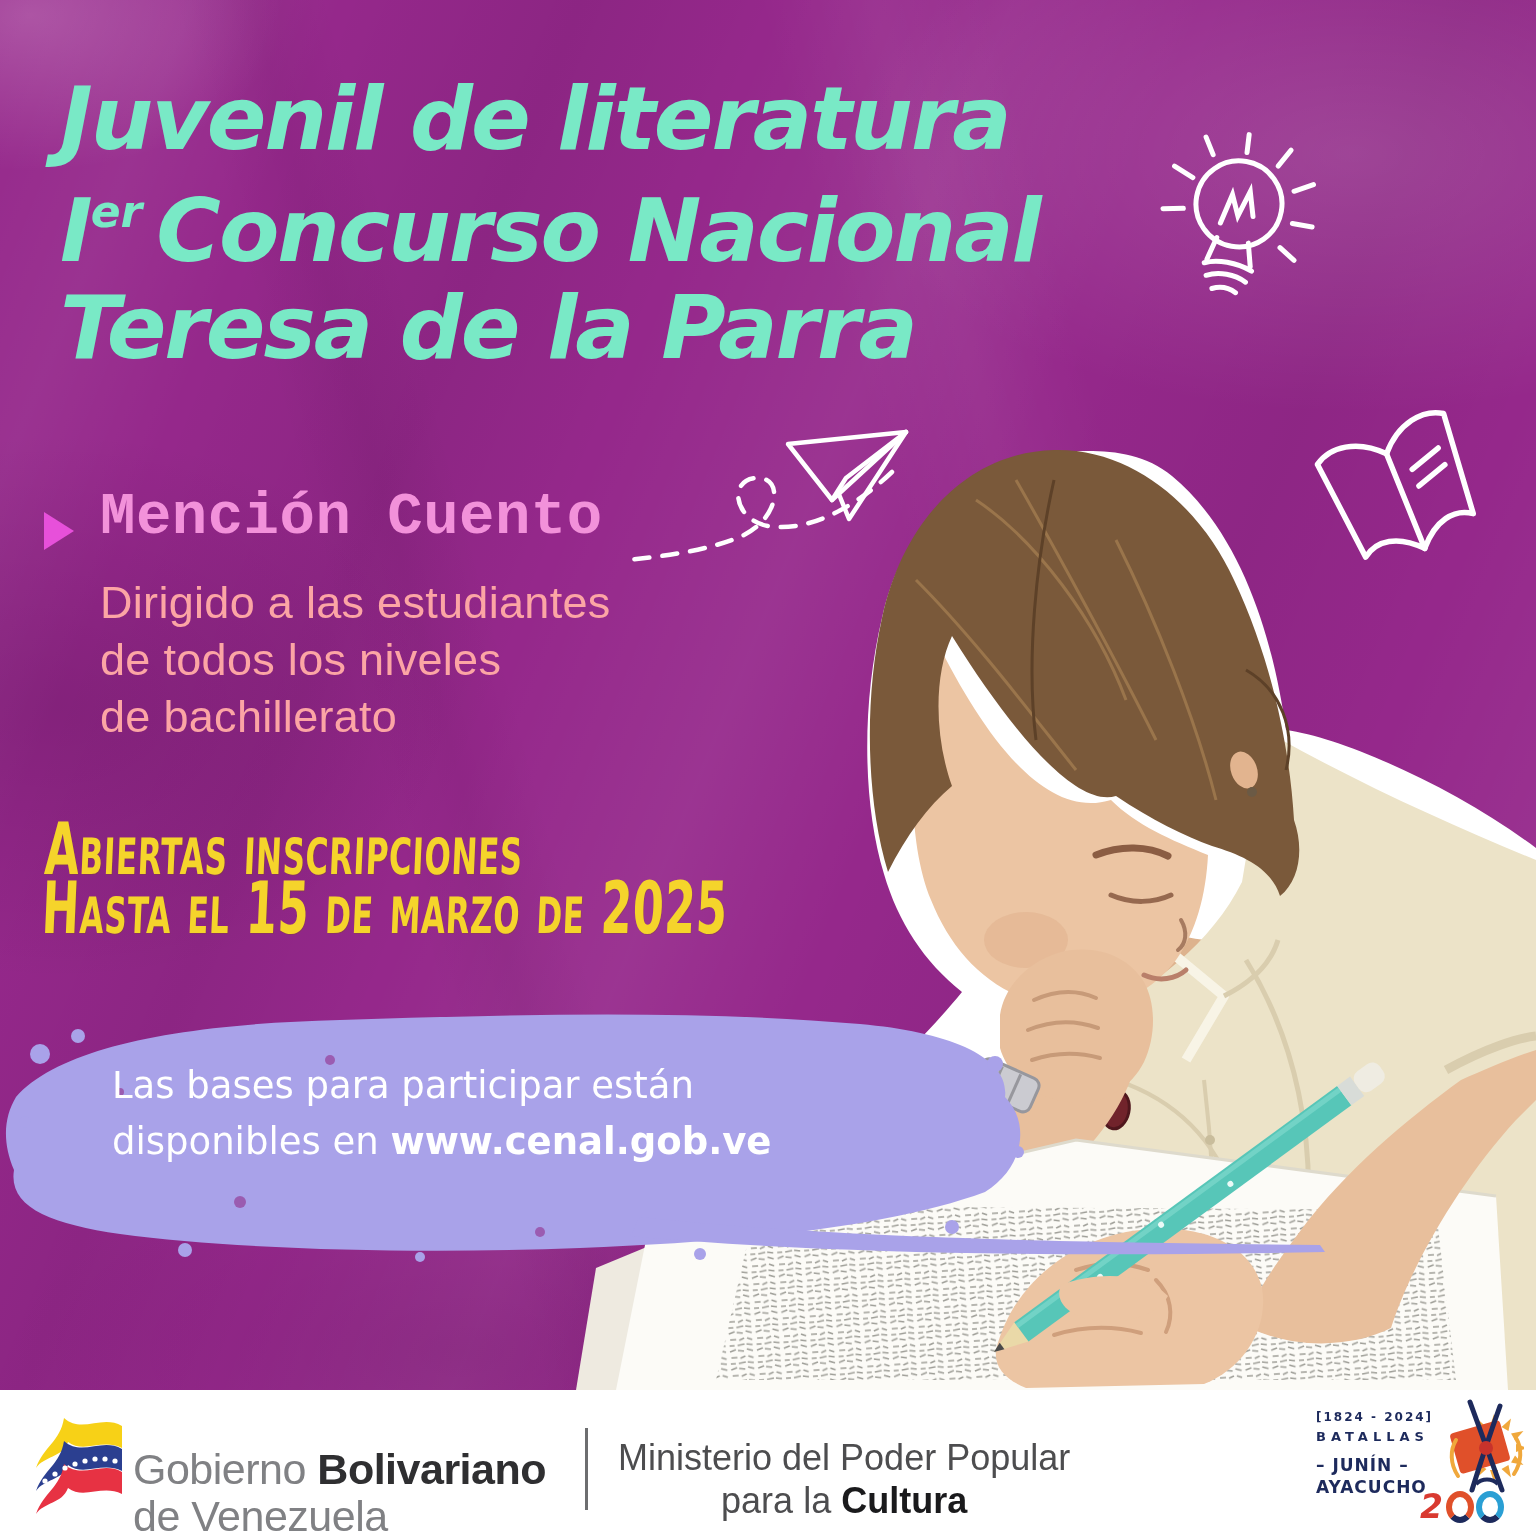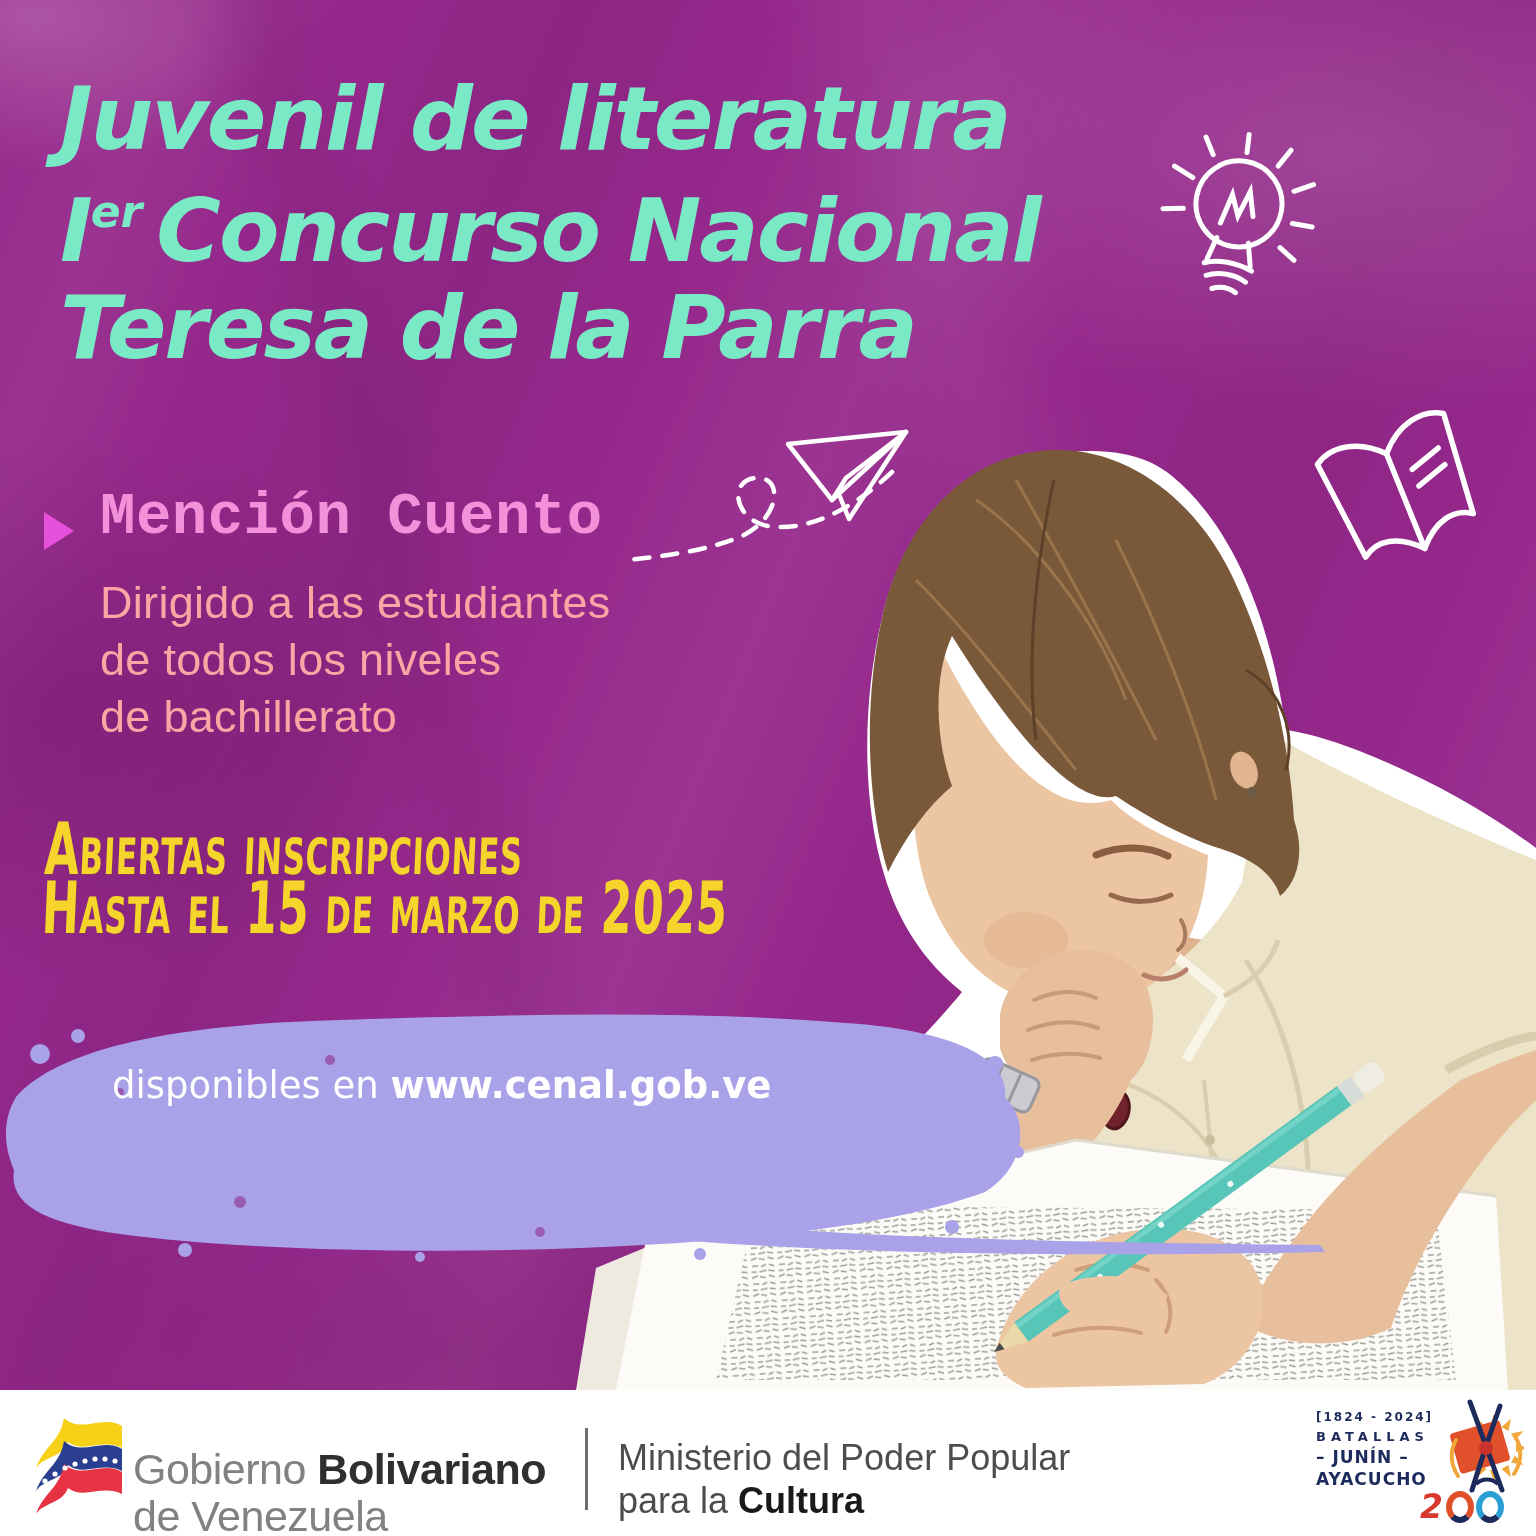--- a/index.html
+++ b/index.html
@@ -47,28 +47,28 @@
   
   .photo{position:absolute;left:556px;top:440px;}
   
   .footer{position:absolute;left:0;top:1390px;width:1536px;height:146px;background:#ffffff;}
   .flag{position:absolute;left:28px;top:16px;}
   .gov{position:absolute;left:133px;top:36px;font-size:43px;line-height:47px;
     color:#808184;letter-spacing:-0.5px;white-space:nowrap;margin-top:20px;}
   .gov .bold{font-weight:bold;color:#2f2f31;}
   .divider{position:absolute;left:585px;top:38px;width:3px;height:82px;background:#6d6e70;}
   .ministry{position:absolute;left:618px;top:46px;font-size:36px;line-height:43px;
-    color:#4d4d4f;white-space:nowrap;}
+    color:#4d4d4f;white-space:nowrap;text-align:center;}
   .ministry b{color:#1a1a1c;}
   .bic{position:absolute;right:6px;top:6px;width:214px;height:134px;
     color:#1d2a5c;font-family:"DejaVu Sans",sans-serif;}
   .bic-text{position:absolute;left:0;top:14px;width:126px;}
   .bic-years{font-size:12px;font-weight:bold;letter-spacing:2px;}
   .bic-battles{font-size:13px;font-weight:bold;letter-spacing:5px;margin-top:5px;}
-  .bic-junin{font-size:17px;font-weight:bold;margin-top:3px;letter-spacing:1px;}
+  .bic-junin{font-size:17px;font-weight:bold;margin-top:11px;letter-spacing:1px;}
   .bic-ayacucho{font-size:17px;font-weight:bold;margin-top:2px;letter-spacing:1px;}
   .bic-emblem{position:absolute;right:6px;top:0;}
   .bic-200{position:absolute;right:26px;bottom:4px;display:flex;align-items:center;}
   .bic-200 .digit{font-size:33px;font-weight:bold;color:#d93a30;font-style:italic;margin-right:1px;}
   .ring{display:inline-block;width:16px;height:20px;border-radius:50%;margin-left:2px;}
   .ring1{border:6px solid #e0502a;border-bottom-color:#1d2a5c;}
   .ring2{border:6px solid #2a9fd4;border-bottom-color:#1d2a5c;}
 </style>
 </head>
 <body>
@@ -251,20 +251,21 @@
         <circle cx="25" cy="120" r="6"></circle>
     </g>
     <g fill="#8f2383" opacity="0.55">
       <circle cx="330" cy="58" r="5"></circle>
         <circle cx="240" cy="200" r="6"></circle>
         <circle cx="540" cy="230" r="5"></circle>
         <circle cx="120" cy="90" r="4"></circle>
     </g>
   </svg>
   <div class="bases">
+    <div>Las bases para participar están</div>
     <div><span>disponibles en </span><b>www.cenal.gob.ve</b></div>
   </div>
 
   <div class="footer">
     <svg class="flag" width="100" height="112" viewBox="0 0 100 112">
       <defs>
           <path id="band" d="M8 62 C16 40 32 36 36 12 C54 28 74 8 94 20 L94 42 C74 32 56 48 40 36 C34 52 16 50 8 62 Z"></path>
         </defs>
       <use href="#band" fill="#f7d117"></use>
       <use href="#band" fill="#2b3f90" transform="translate(0,23)"></use>

